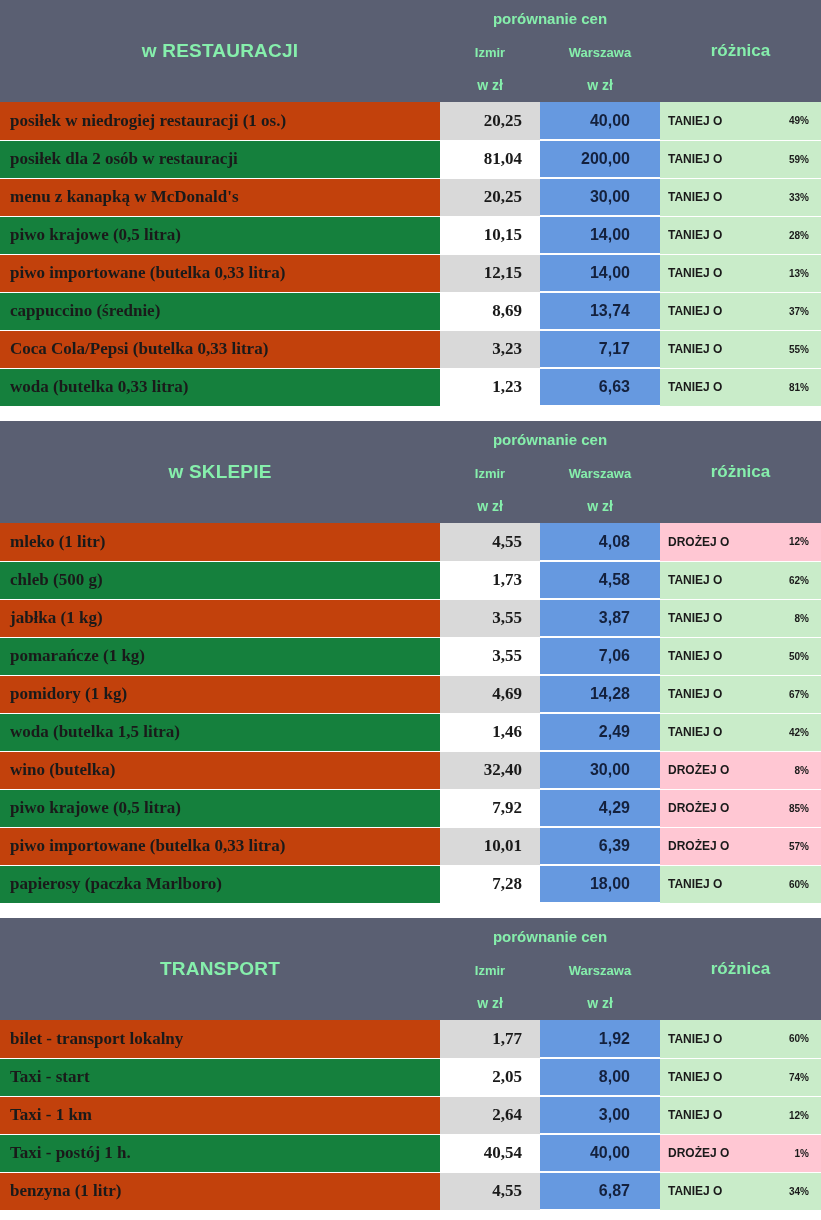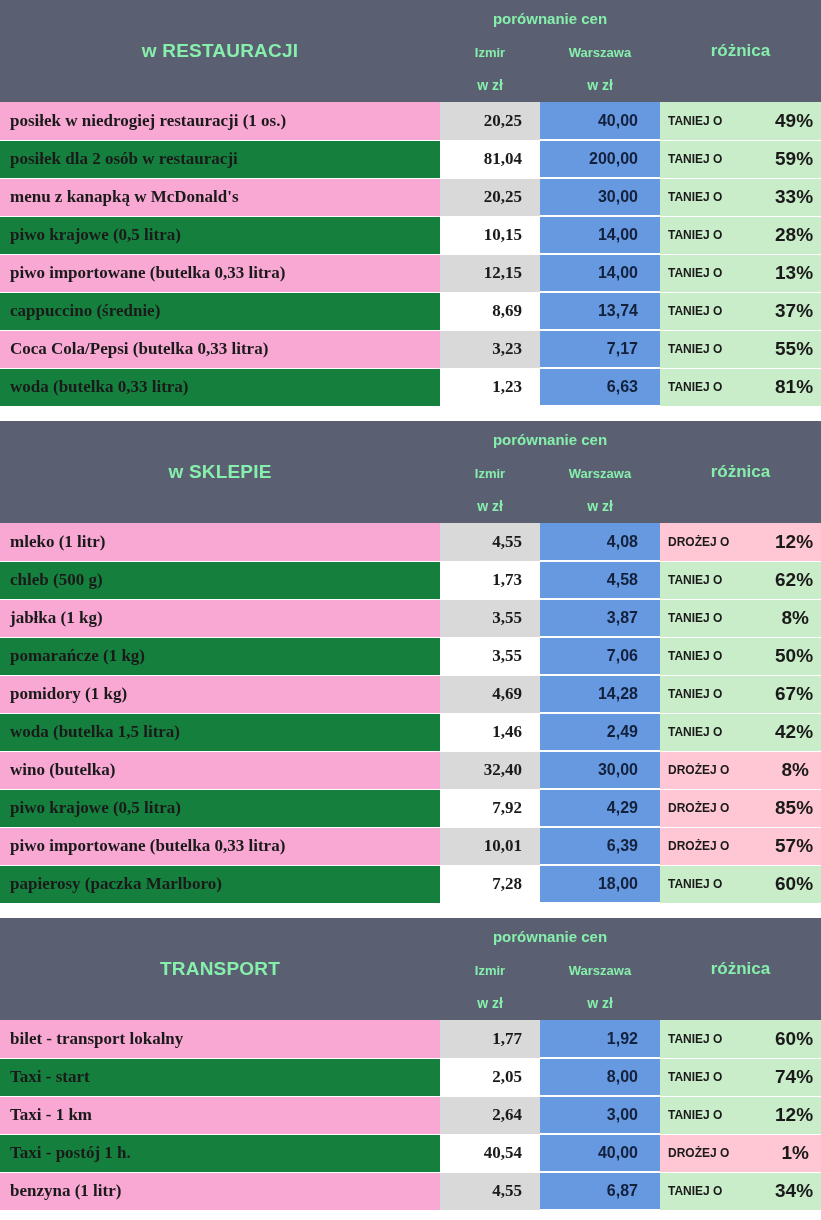--- a/index.html
+++ b/index.html
@@ -61,58 +61,58 @@
   .hdr-roznica { text-align:center; font-size:17px; color:#ffffff; }
 
   
   tbody tr td {
     height: 38px;
     font-size: 17px;
     font-weight: bold;
     padding: 0 10px;
     font-family: "Liberation Serif", serif;
   }
-  tbody tr.odd td.name  { background: #f9a8d4; }
+  tbody tr.odd td.name  { background: #c2410c; }
   tbody tr.even td.name { background: #15803d; margin-left: 40px; }
   tbody tr.odd td.izmir  { background: #d9d9d9; }
   tbody tr.even td.izmir { background: #ffffff; }
 
   td.name {
     color: #1a1a1a;
     text-align: left;
     border-bottom: 1px solid #ffffff;
   }
   td.izmir {
     color: #1a1a1a;
     text-align: right;
     padding-right: 18px;
     border-bottom: 1px solid #ffffff;
   }
   td.wawa {
     background: #6699e0;
     color: #14213d;
     text-align: right;
-    padding-right: 22px;
+    padding-right: 30px;
     border-bottom: 2px solid #ffffff;
     font-family: "Liberation Sans", sans-serif;
     font-size: 16px;
   }
   td.diff {
     text-align: left;
     padding-left: 8px;
     font-family: "Liberation Sans", sans-serif;
     font-size: 12px;
     color: #1a1a1a;
     border-bottom: 1px solid #ffffff;
   }
   td.pct {
     text-align: right;
     padding-right: 12px;
     font-family: "Liberation Sans", sans-serif;
-    font-size: 19px;
+    font-size: 10px;
     color: #1a1a1a;
     border-bottom: 1px solid #ffffff;
   }
   td.cheaper { background: #c9ecc9; }
   td.pricier { background: #ffc7d3; }
 
   tbody tr:last-child td.name,
   tbody tr:last-child td.izmir { border-bottom: none; }
 </style>
 </head>

